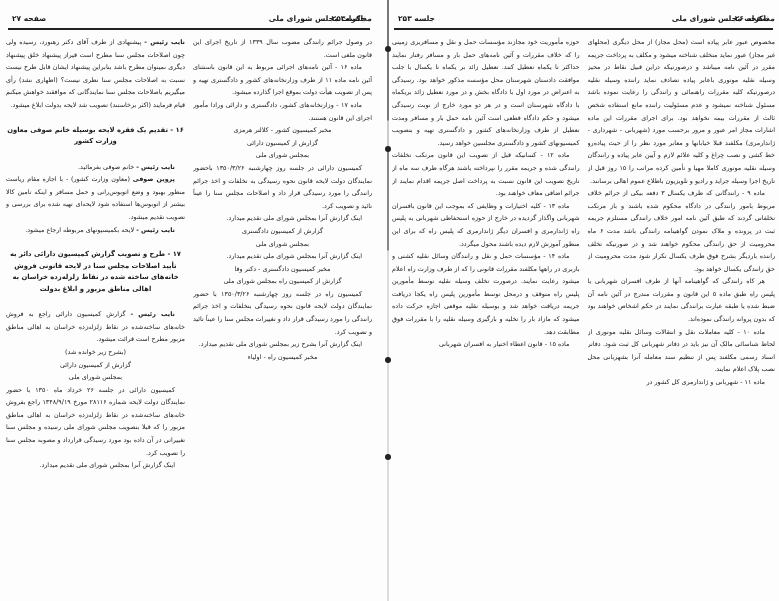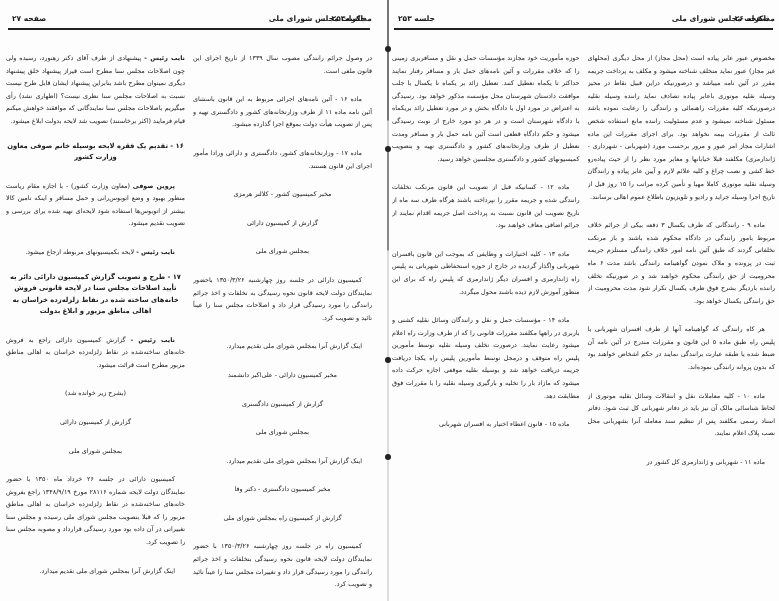--- a/index.html
+++ b/index.html
@@ -15,21 +15,21 @@
   .spine { position: absolute; left: 387px; top: 0; width: 2px; height: 601px;
            background: linear-gradient(to bottom, #777 0, #777 120px, #ccc 121px, #ccc 150px, #888 151px, #888 250px, #ddd 251px, #ddd 601px); }
   .spine-mark { position: absolute; left: 385px; width: 6px; height: 6px; background: #222; border-radius: 50%; }
 
   .header { position: absolute; top: 10px; left: 0; right: 0; height: 16px; display: flex; justify-content: space-between; align-items: center; font-size: 7.5px; font-weight: bold; padding: 0 6px; }
   .header .title { position: absolute; left: 0; right: 0; text-align: right; pointer-events: none; }
   .header-rule { position: absolute; top: 28px; left: 2px; right: 2px; height: 2px; background: #222; }
 
   .columns { position: absolute; top: 36px; left: 0; right: 0; bottom: 10px; display: flex; flex-direction: row; gap: 8px; }
   .col { flex: 1; font-size: 6.4px; line-height: 12.6px; text-align: justify; overflow: hidden; }
-  .col p { margin-bottom: 0; text-indent: 0; margin-top: 16px; }
+  .col p { margin-bottom: 0; text-indent: 0; }
   .col .indent { text-indent: 10px; }
   .col .center { text-align: center; }
   .col .heading { font-weight: bold; text-align: center; font-size: 6.8px; line-height: 11.5px; margin: 13px 0; }
   .speaker { font-weight: bold; }
 </style>
 </head>
 <body>
 
 <div class="spread">
 
@@ -43,33 +43,33 @@
     <div class="columns">
       <div class="col" id="lp-rc">
           <p><span>در وصول جرائم رانندگی مصوب سال ۱۳۳۹ از تاریخ اجرای این قانون ملغی است.</span></p>
           <p class="indent"><span>ماده ۱۶ - آئین نامه‌های اجرائی مربوط به این قانون باستثنای آئین نامه ماده ۱۱ از طرف وزارتخانه‌های کشور و دادگستری تهیه و پس از تصویب هیأت دولت بموقع اجرا گذارده میشود.</span></p>
           <p class="indent"><span>ماده ۱۷ - وزارتخانه‌های کشور، دادگستری و دارائی ورادا مأمور اجرای این قانون هستند.</span></p>
           <p class="center"><span>مخبر کمیسیون کشور - کلالتر هرمزی</span></p>
           <p class="center"><span>گزارش از کمیسیون دارائی</span></p>
           <p class="center"><span>بمجلس شورای ملی</span></p>
           <p class="indent"><span>کمیسیون دارائی در جلسه روز چهارشنبه ۱۳۵۰/۳/۲۶ باحضور نمایندگان دولت لایحه قانون نحوه رسیدگی به تخلفات و اخذ جرائم رانندگی را مورد رسیدگی قرار داد و اصلاحات مجلس سنا را عیناً تائید و تصویب کرد.</span></p>
           <p class="indent"><span>اینک گزارش آنرا بمجلس شورای ملی تقدیم میدارد.</span></p>
-          <p class="center"><span>مخبر کمیسیون دارائی - علی‌اکبر دانشمند</span></p>
           <p class="center"><span>گزارش از کمیسیون دادگستری</span></p>
           <p class="center"><span>بمجلس شورای ملی</span></p>
           <p class="indent"><span>اینک گزارش آنرا بمجلس شورای ملی تقدیم میدارد.</span></p>
           <p class="center"><span>مخبر کمیسیون دادگستری - دکتر وفا</span></p>
           <p class="center"><span>گزارش از کمیسیون راه بمجلس شورای ملی</span></p>
           <p class="indent"><span>کمیسیون راه در جلسه روز چهارشنبه ۱۳۵۰/۳/۲۶ با حضور نمایندگان دولت لایحه قانون نحوه رسیدگی بتخلفات و اخذ جرائم رانندگی را مورد رسیدگی قرار داد و تغییرات مجلس سنا را عیناً تائید و تصویب کرد.</span></p>
           <p class="indent"><span>اینک گزارش آنرا بشرح زیر بمجلس شورای ملی تقدیم میدارد.</span></p>
           <p class="center"><span>مخبر کمیسیون راه - اولیاء</span></p>
         </div>
       <div class="col" id="lp-lc">
           <p><span class="speaker">نایب رئیس -</span><span> پیشنهادی از طرف آقای دکتر رهنورد، رسیده ولی چون اصلاحات مجلس سنا مطرح است قیراز پیشنهاد خلق پیشنهاد دیگری نمیتوان مطرح باشد بنابراین پیشنهاد ایشان قابل طرح نیست نسبت به اصلاحات مجلس سنا نظری نیست؟ (اظهاری نشد) رأی میگیریم باصلاحات مجلس سنا نمایندگانی که موافقند خواهش میکنم قیام فرمایند (اکثر برخاستند) تصویب شد لایحه بدولت ابلاغ میشود.</span></p>
           <p class="heading"><span>۱۶ - تقدیم یک فقره لایحه بوسیله خانم صوفی معاون وزارت کشور</span></p>
+          <p class="indent"><span class="speaker">نایب رئیس -</span><span> خانم صوفی بفرمائید.</span></p>
           <p class="indent"><span class="speaker">پروین صوفی</span><span> (معاون وزارت کشور) - با اجازه مقام ریاست منظور بهبود و وضع اتوبوس‌رانی و حمل مسافر و اینکه تامین کالا بیشتر از اتوبوس‌ها استفاده شود لایحه‌ای تهیه شده برای بررسی و تصویب تقدیم میشود.</span></p>
           <p class="indent"><span class="speaker">نایب رئیس -</span><span> لایحه بکمیسیونهای مربوطه ارجاع میشود.</span></p>
           <p class="heading"><span>۱۷ - طرح و تصویب گزارش کمیسیون دارائی دائر به تأیید اصلاحات مجلس سنا در لایحه قانونی فروش خانه‌های ساخته شده در نقاط زلزله‌زده خراسان به اهالی مناطق مزبور و ابلاغ بدولت</span></p>
           <p class="indent"><span class="speaker">نایب رئیس -</span><span> گزارش کمیسیون دارائی راجع به فروش خانه‌های ساخته‌شده در نقاط زلزله‌زده خراسان به اهالی مناطق مزبور مطرح است قرائت میشود.</span></p>
           <p class="center"><span>(بشرح زیر خوانده شد)</span></p>
           <p class="center"><span>گزارش از کمیسیون دارائی</span></p>
           <p class="center"><span>بمجلس شورای ملی</span></p>
           <p class="indent"><span>کمیسیون دارائی در جلسه ۲۶ خرداد ماه ۱۳۵۰ با حضور نمایندگان دولت لایحه شماره ۲۸۱۱۶ مورخ ۱۳۴۸/۹/۱۹ راجع بفروش خانه‌های ساخته‌شده در نقاط زلزله‌زده خراسان به اهالی مناطق مزبور را که قبلا بتصویب مجلس شورای ملی رسیده و مجلس سنا تغییراتی در آن داده بود مورد رسیدگی قرارداد و مصوبه مجلس سنا را تصویب کرد.</span></p>
           <p class="indent"><span>اینک گزارش آنرا بمجلس شورای ملی تقدیم میدارد.</span></p>
         </div>

